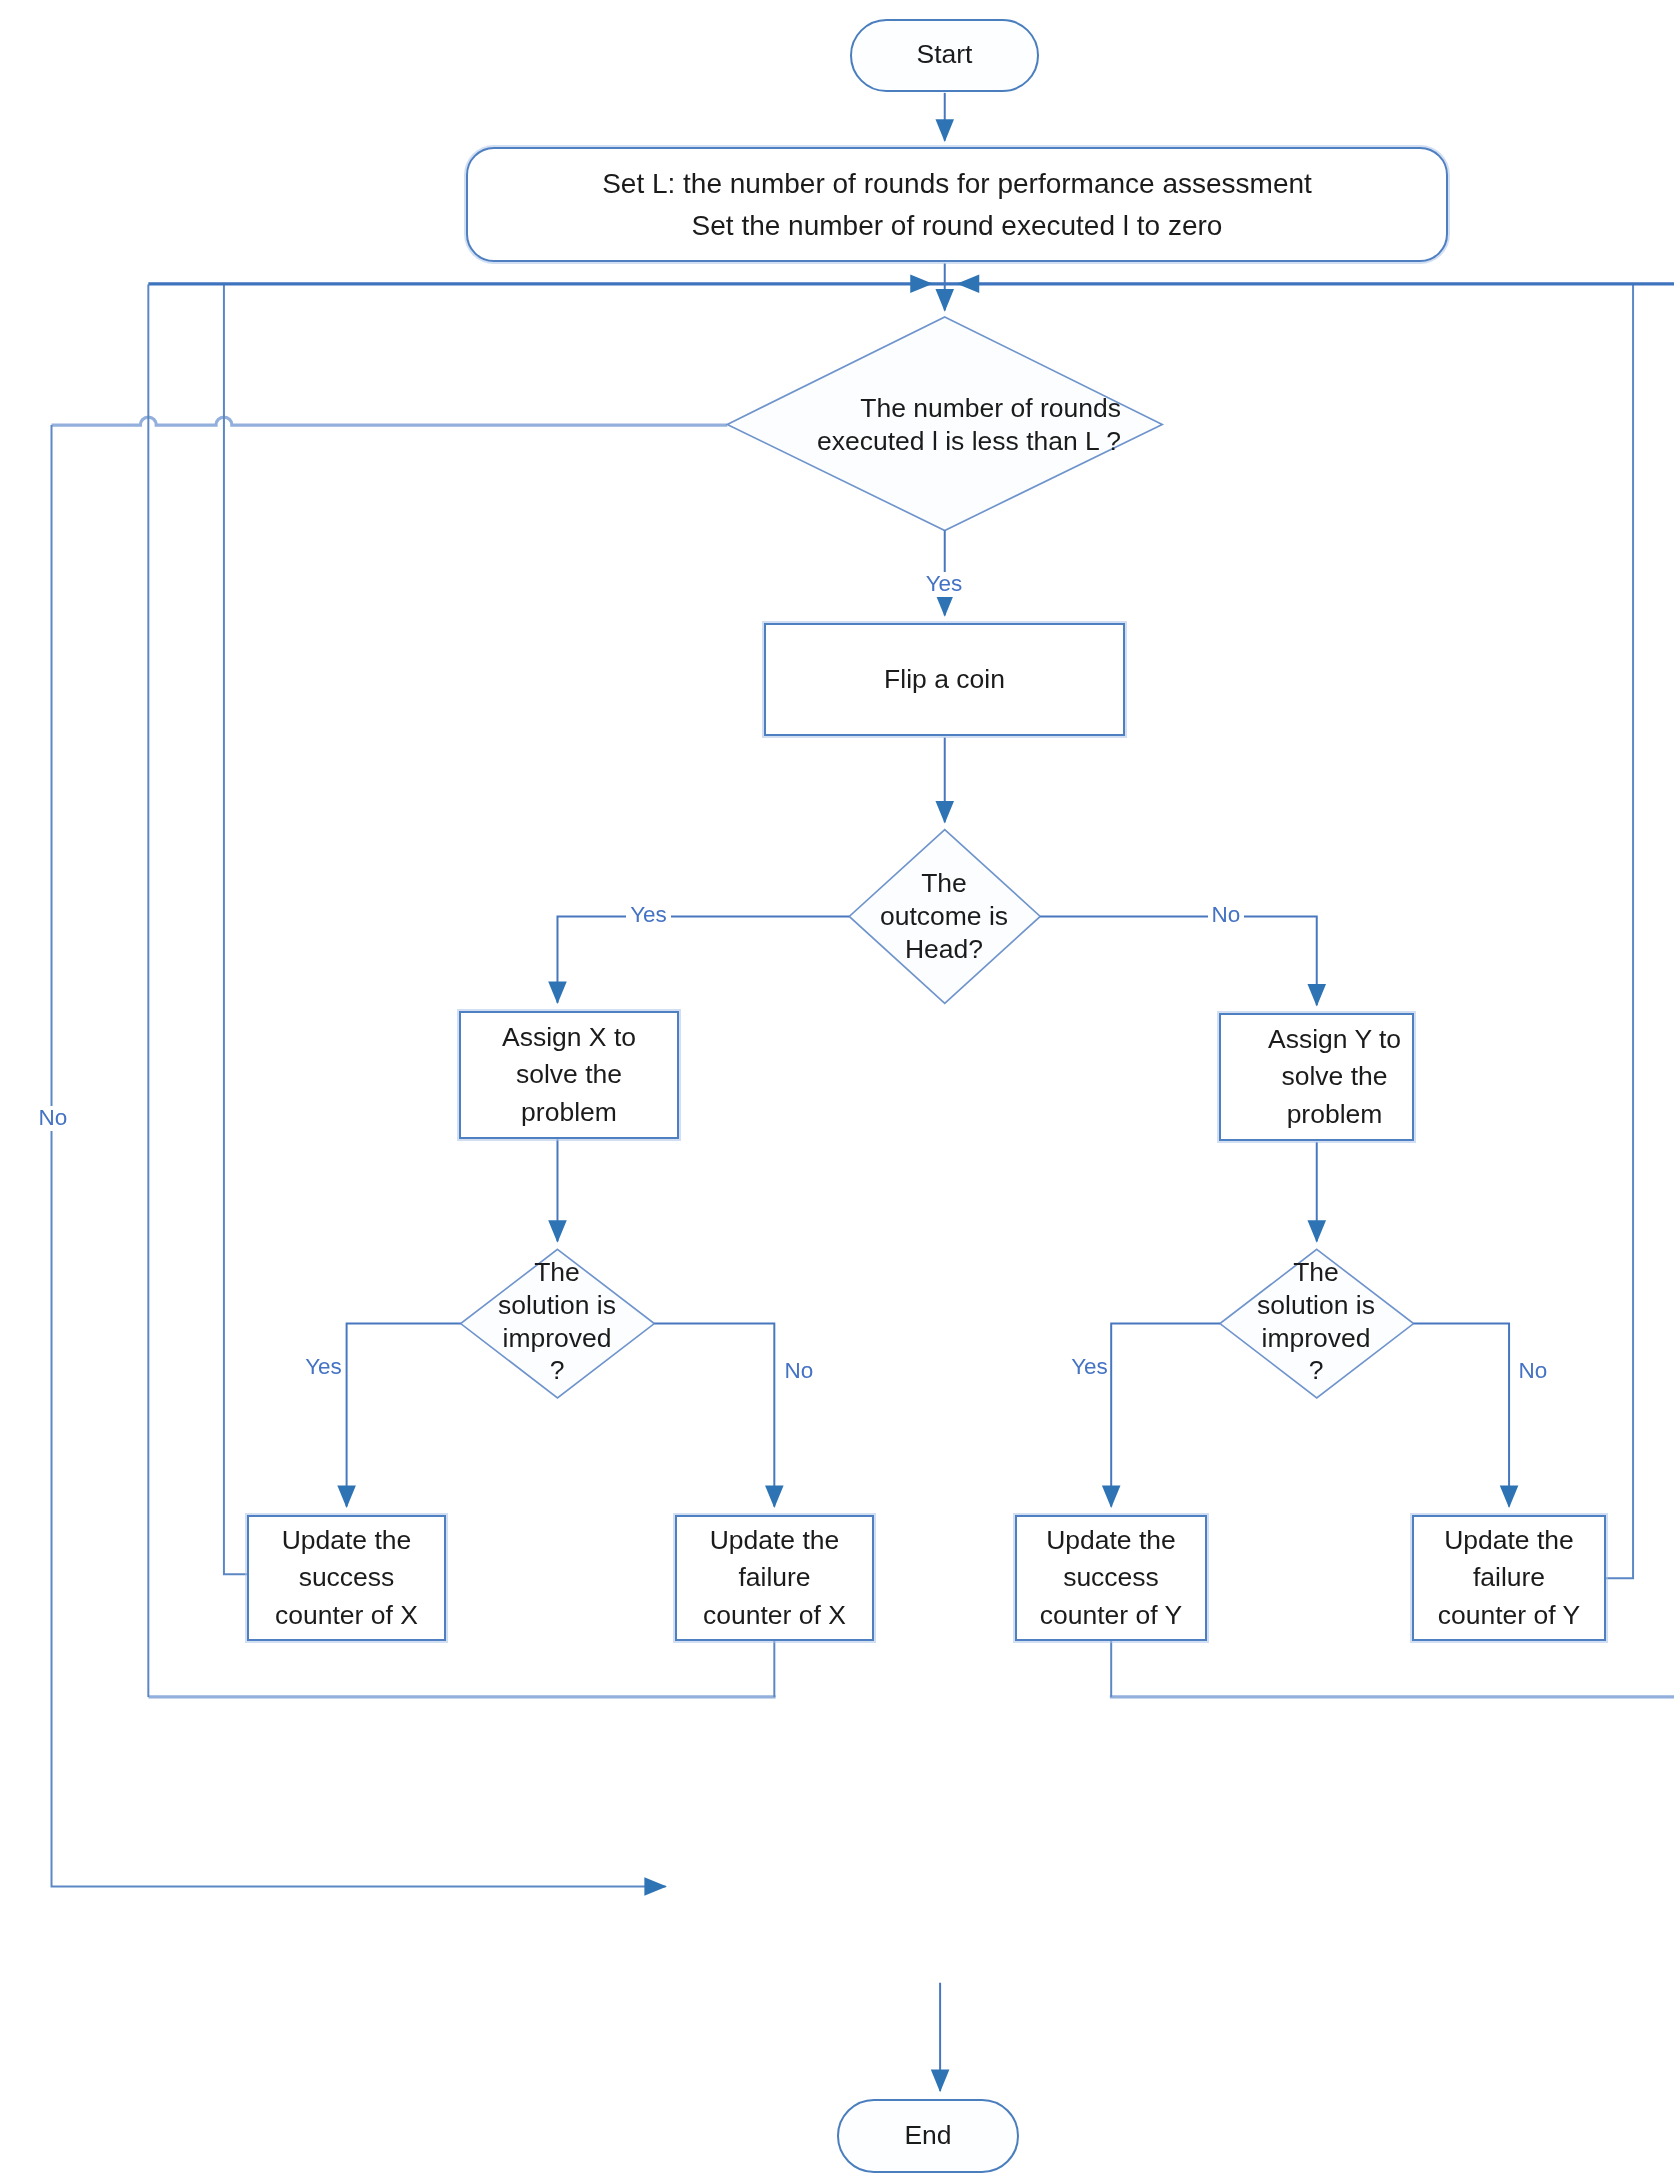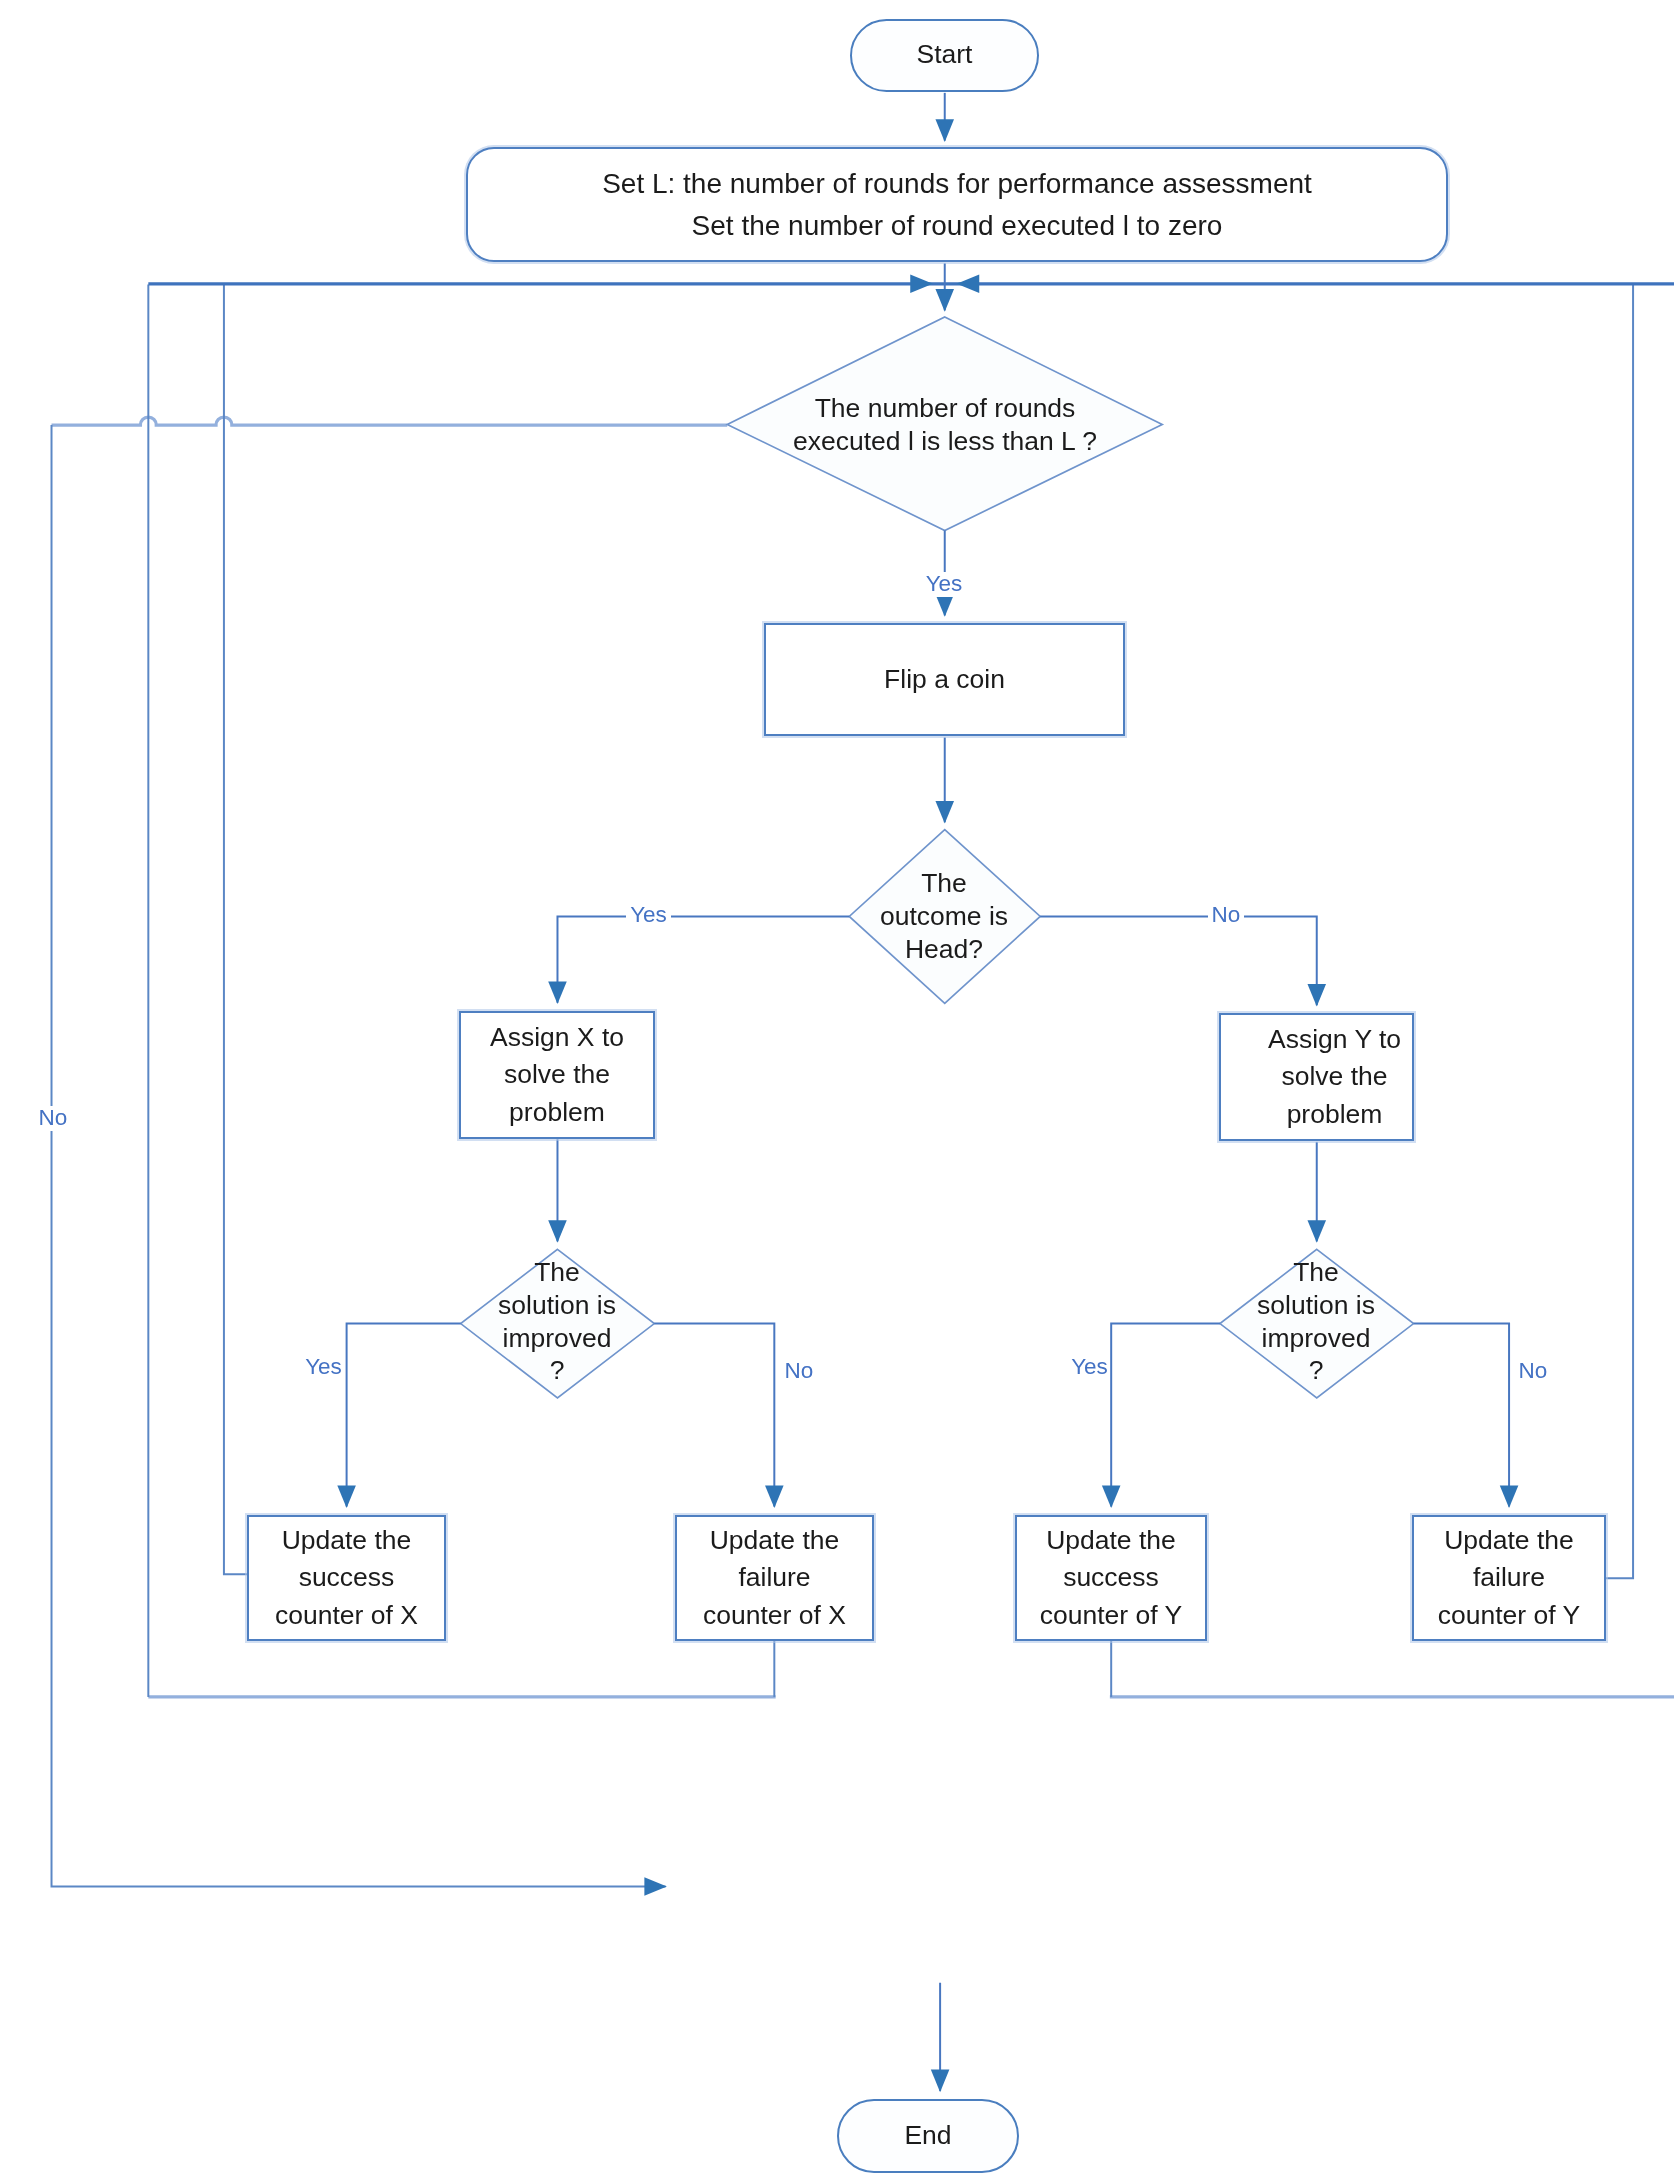--- a/index.html
+++ b/index.html
@@ -69,21 +69,21 @@
     <path class="fl" d="M1375,2990 V3153" marker-end="url(#arr)"></path>
   </svg>
 
   <div class="node oval" style="left:822px;top:18.6px;width:189px;height:73px;">Start</div>
 
   <div class="node rect init-text" style="left:438px;top:147px;width:982px;height:115px;">Set L: the number of rounds for performance assessment
 Set the number of round executed l to zero</div>
 
   <div class="node rect" style="left:736px;top:623px;width:361px;height:113px;">Flip a coin</div>
 
-  <div class="node rect" style="left:431px;top:1011px;width:196px;height:128px;">Assign X to
+  <div class="node rect" style="left:431px;top:1011px;width:220px;height:128px;">Assign X to
 solve the
 problem</div>
 
   <div class="node rect" style="left:1191px;top:1013px;width:195px;height:128px;padding-left:36px;">Assign Y to
 solve the
 problem</div>
 
   <div class="node rect" style="left:219px;top:1515px;width:199px;height:126px;">Update the
 success
 counter of X</div>
@@ -96,21 +96,21 @@
 success
 counter of Y</div>
 
   <div class="node rect" style="left:1384px;top:1515px;width:194px;height:126px;">Update the
 failure
 counter of Y</div>
 
 
   <div class="node oval" style="left:809px;top:2099px;width:182px;height:74px;">End</div>
 
-  <div class="node d-text" style="left:718px;top:368px;width:398px;height:113px;">The number of rounds
+  <div class="node d-text" style="left:742px;top:368px;width:398px;height:113px;text-align:right;">The number of rounds
 executed l is less than L ?</div>
   <div class="node d-text" style="left:830px;top:856px;width:172px;height:121px;">The
 outcome is
 Head?</div>
   <div class="node d-text" style="left:431px;top:1255px;width:196px;height:133px;">The
 solution is
 improved
 ?</div>
   <div class="node d-text" style="left:1190px;top:1255px;width:196px;height:133px;">The
 solution is

